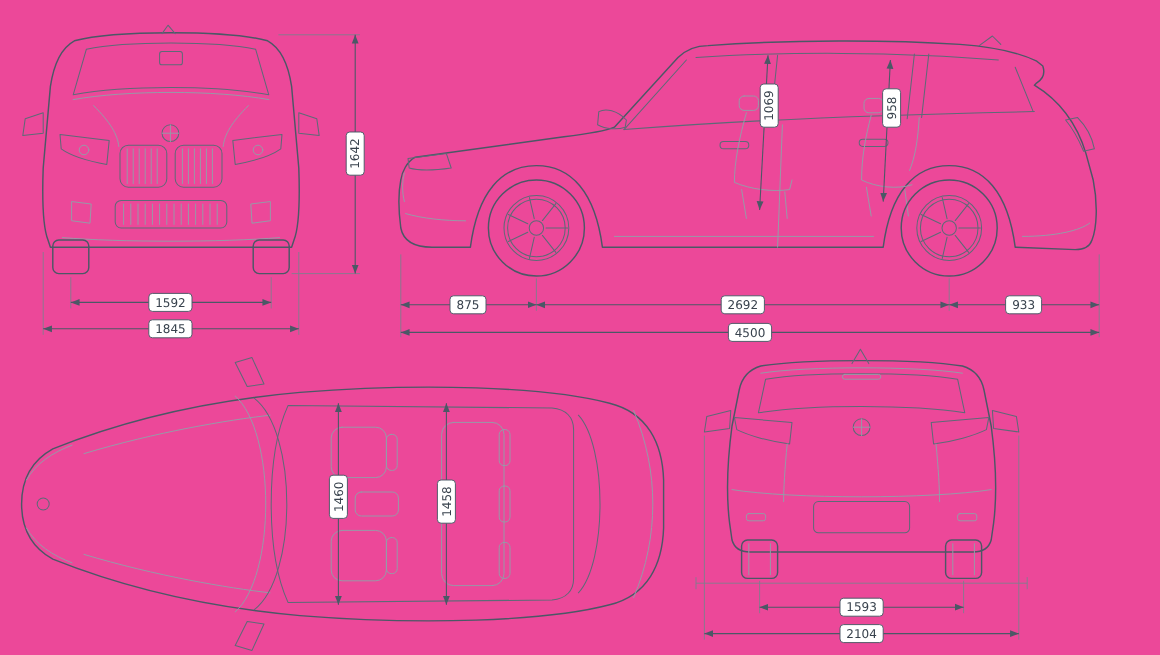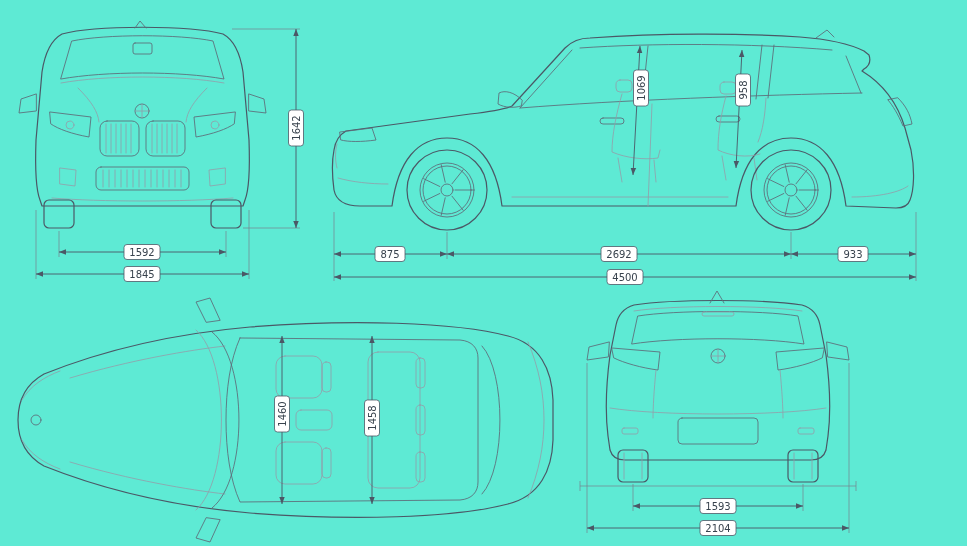--- a/index.html
+++ b/index.html
@@ -1,16 +1,16 @@
 <!DOCTYPE html>
 <html><head>
 <meta charset="utf-8">
 <style>
   html,body{margin:0;padding:0;background:#fff;}
-  #stage{position:relative;width:967px;height:546px;background:#5eead4;overflow:hidden;
+  #stage{position:relative;width:967px;height:546px;background:#ec4899;overflow:hidden;
          font-family:"DejaVu Sans", sans-serif;}
   svg{position:absolute;left:0;top:0;}
   .s-main{fill:none;stroke:#4b5866;stroke-width:1.2;stroke-linecap:round;stroke-linejoin:round;}
   .s-det {fill:none;stroke:#5d6a77;stroke-width:0.85;stroke-linecap:round;stroke-linejoin:round;}
   .s-lt  {fill:none;stroke:#939da8;stroke-width:0.8;stroke-linecap:round;stroke-linejoin:round;}
   .s-dim {fill:none;stroke:#4b5866;stroke-width:0.9;}
   .s-ext {fill:none;stroke:#77828d;stroke-width:0.7;}
   .dim-box{fill:#ffffff;stroke:#4b5866;stroke-width:0.8;}
   .dim-text{fill:#38424d;font-family:"DejaVu Sans",sans-serif;font-size:10px;text-anchor:middle;}
 </style>

